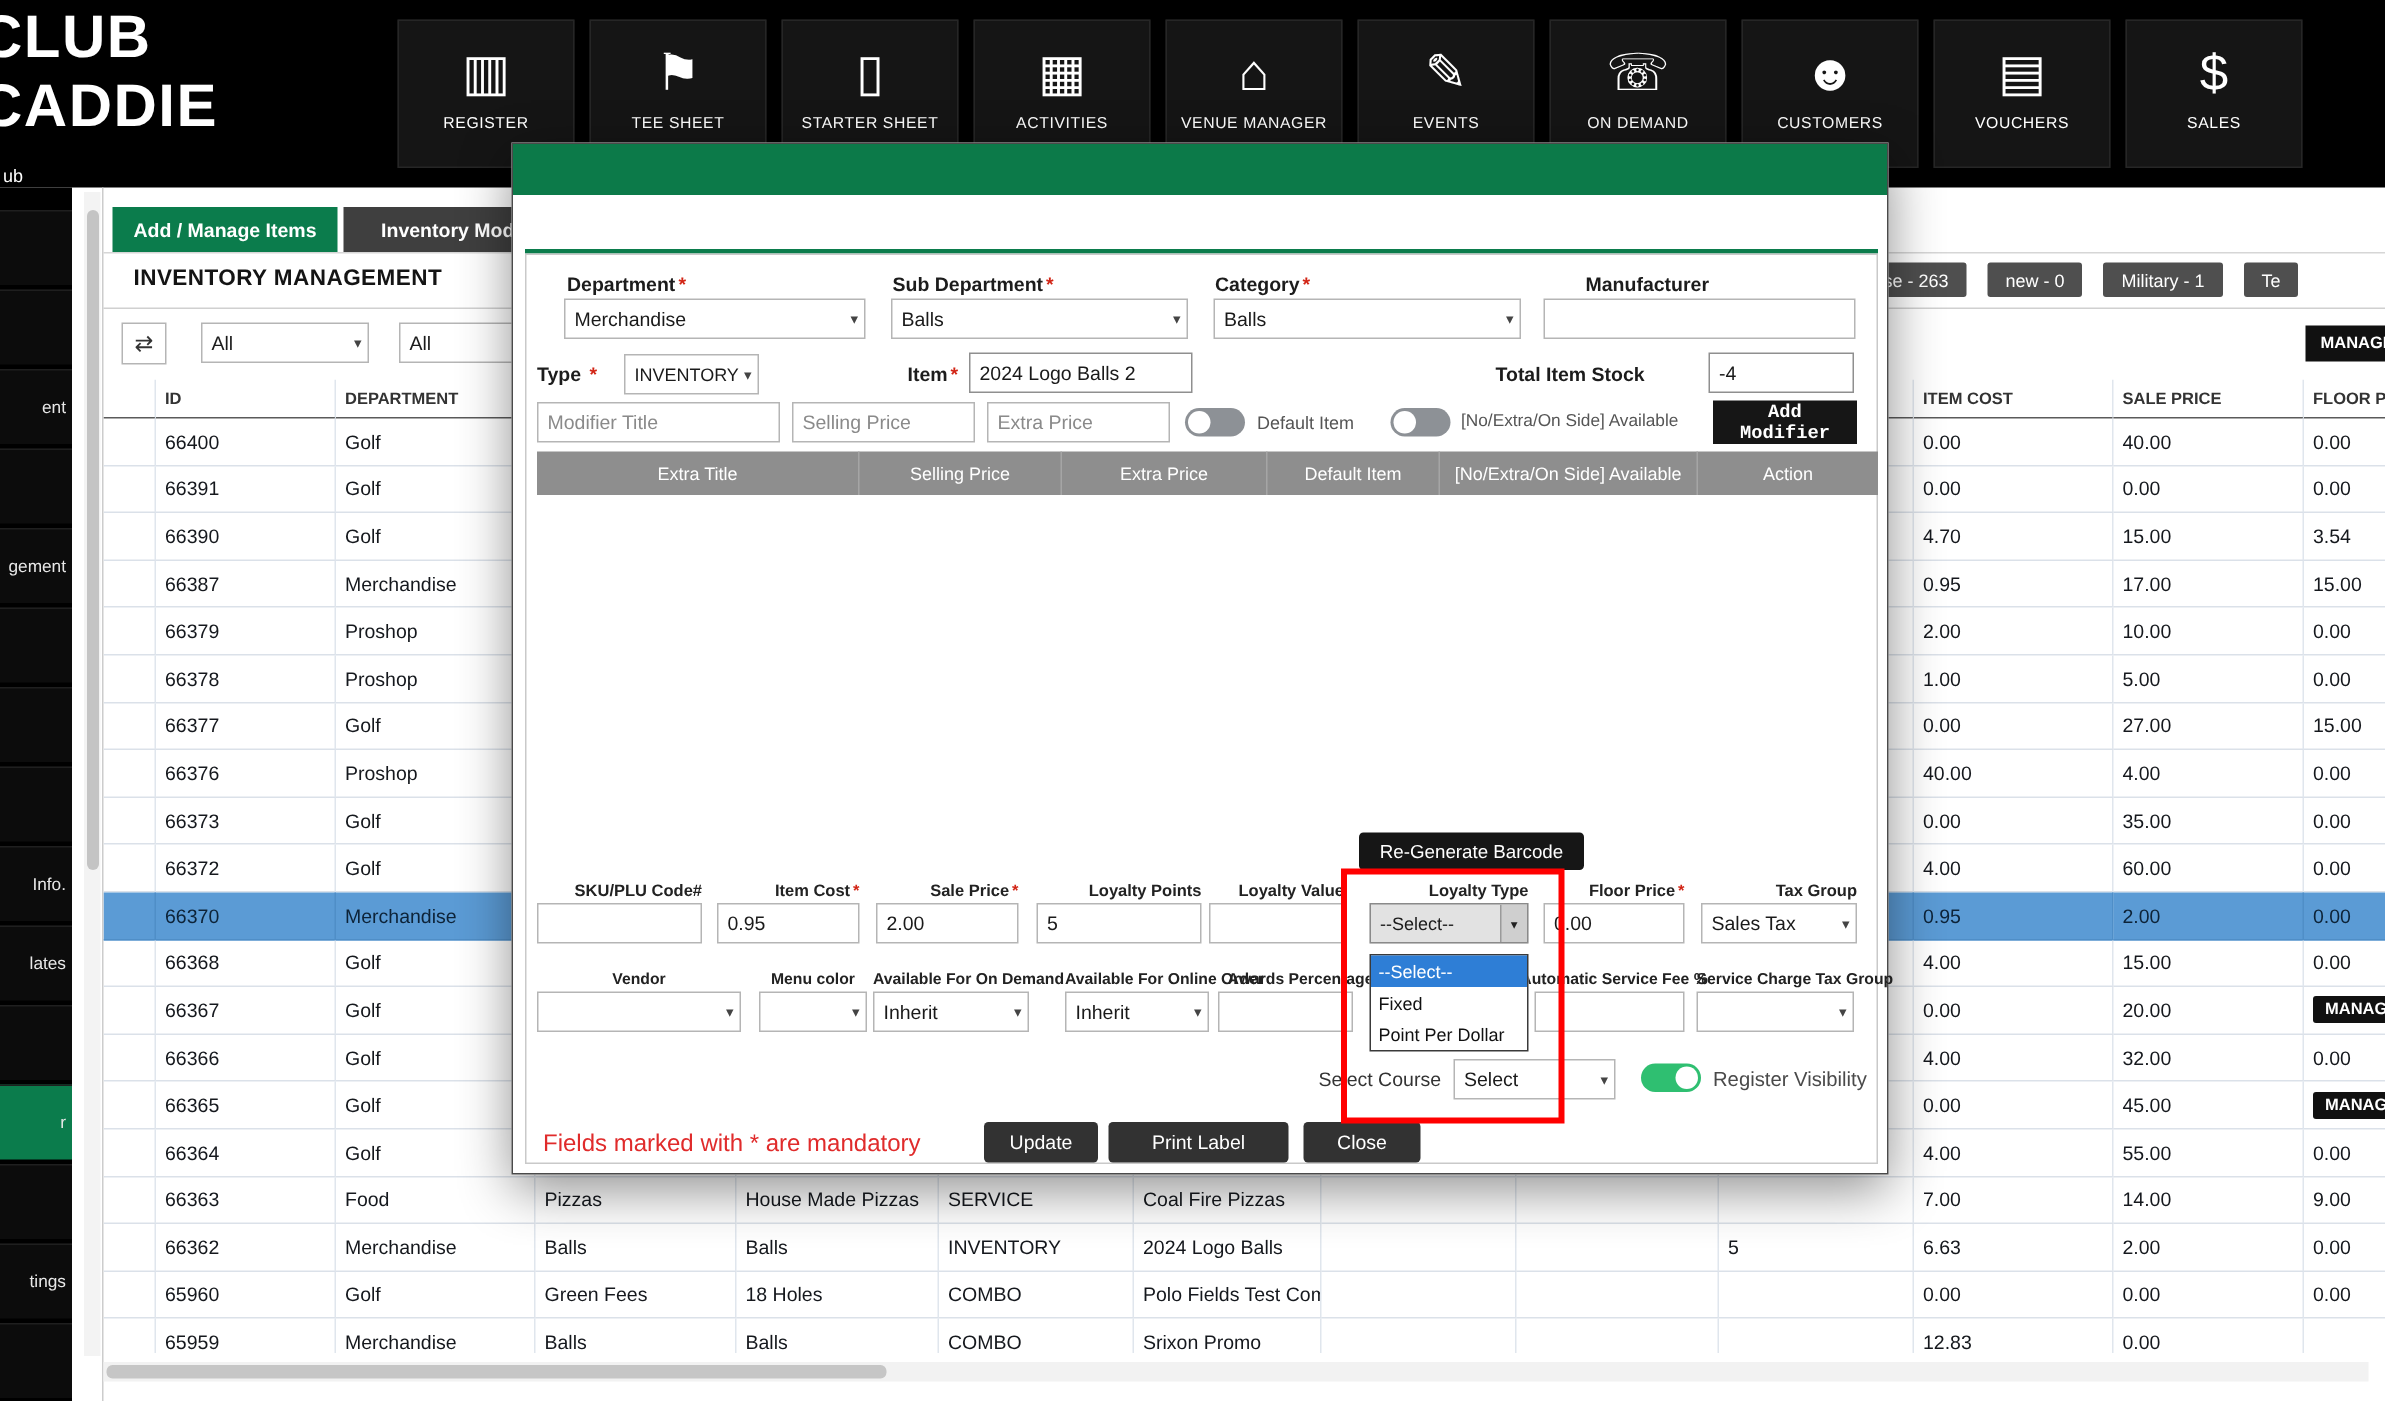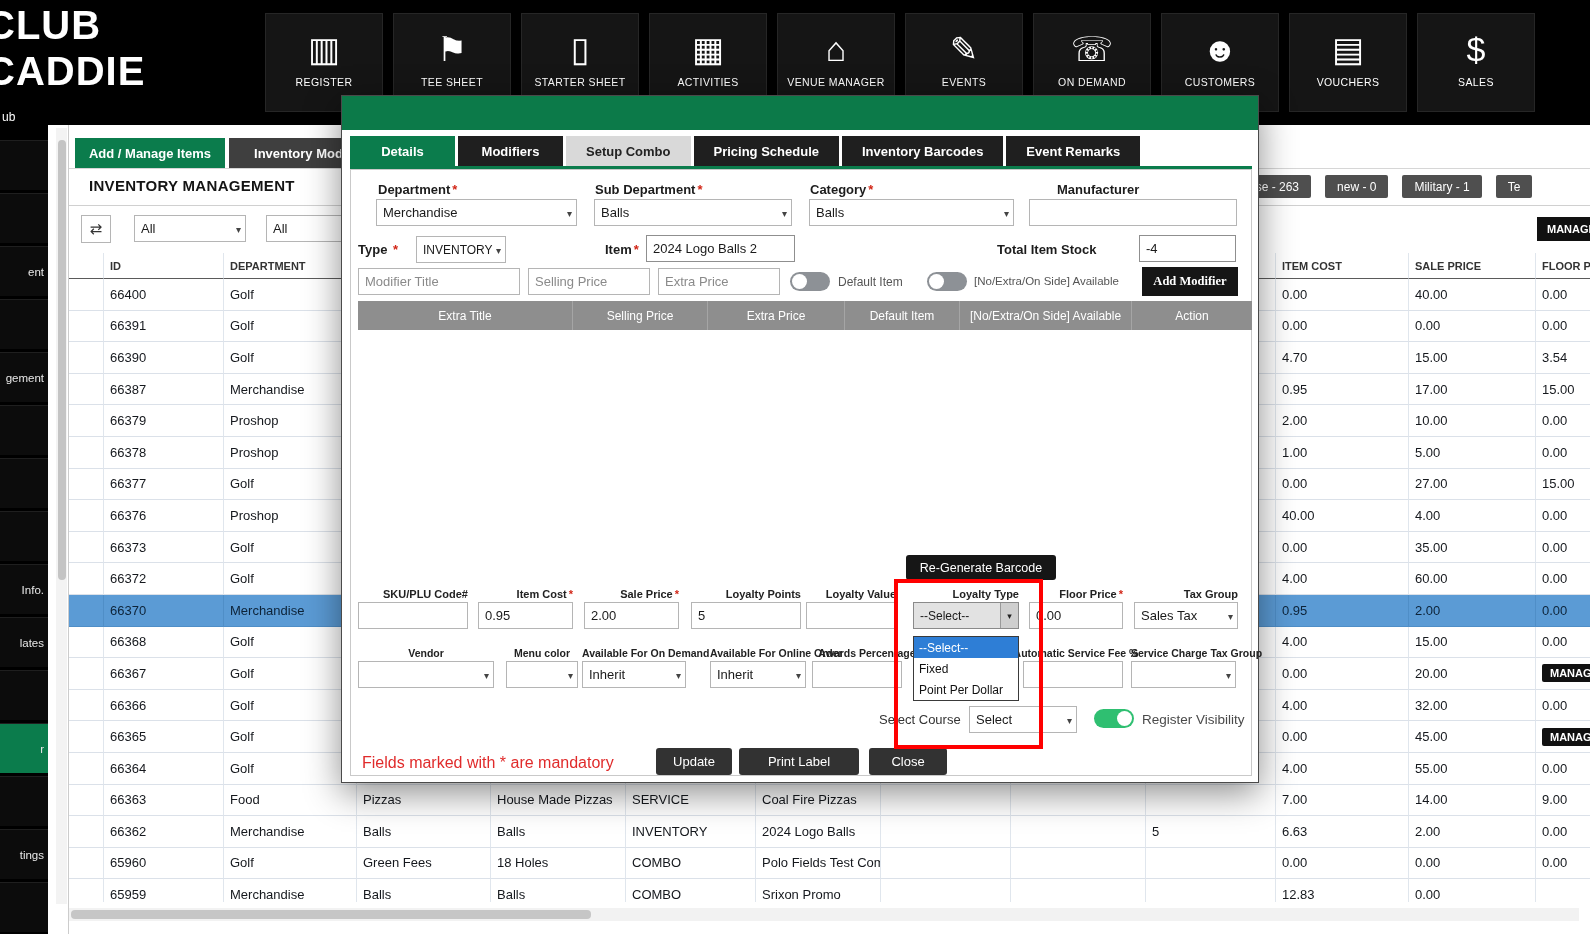--- a/index.html
+++ b/index.html
@@ -74,21 +74,21 @@
   .mtab.active{background:#0b7c4c;color:#fff;}
   .mtab.dark{background:#1f1f1f;color:#fff;}
   .mtab.light{background:#d9d9d9;color:#222;}
   .mtabline{position:absolute;left:8px;top:70px;width:902px;height:3px;background:#0b7c4c;}
   .mpanel{position:absolute;left:8px;top:73px;width:902px;height:607px;border:1px solid #c9c9c9;box-sizing:border-box;}
   .flabel{position:absolute;font-size:13px;font-weight:bold;color:#1c1c1c;white-space:nowrap;}
   .req{color:#d22516;margin-left:2px;}
   .plabel{position:absolute;top:492px;font-size:11px;font-weight:bold;color:#222;text-align:right;white-space:nowrap;overflow:visible;}
   .slabel{position:absolute;top:551px;font-size:10.5px;font-weight:bold;color:#222;text-align:center;white-space:nowrap;}
   .addmod{position:absolute;left:800px;top:171px;width:96px;height:29px;background:#161616;color:#fff;border:none;
-        font-size:12.5px;font-weight:bold;font-family:Liberation Serif, serif;}
+        font-size:12.5px;font-weight:bold;font-family:Liberation Mono, monospace;}
   .mthead{position:absolute;left:16px;top:205px;height:29px;display:flex;background:#8e8e8e;}
   .mthcell{height:29px;display:flex;align-items:center;justify-content:center;color:#fff;font-size:12px;
         border-right:1px solid #a5a5a5;box-sizing:border-box;flex:none;}
   .mthcell:last-child{border-right:none;}
   .toglabel{position:absolute;font-size:12px;color:#555;white-space:nowrap;}
   .bcicon{position:absolute;left:8px;top:6px;width:26px;height:14px;
         background:repeating-linear-gradient(90deg,#333 0 2px,transparent 2px 4px);}
   .tooltip{position:absolute;left:564px;top:459px;width:150px;height:25px;background:#161616;color:#fff;
         font-size:12.5px;display:flex;align-items:center;justify-content:center;border-radius:3px;z-index:50;}
   .ddlist{position:absolute;left:571px;top:540px;width:106px;background:#fff;border:1px solid #3a3a3a;z-index:55;box-sizing:border-box;}
@@ -524,28 +524,20 @@
           </div>
         </div>
     </div>
     <div class="hscroll">
       <div class="hthumb"></div>
     </div>
   </div>
 
   <div class="modal">
     <div class="modal-head"></div>
-    <div class="mtabs">
-        <div class="mtab active">Details</div>
-        <div class="mtab dark">Modifiers</div>
-        <div class="mtab light">Setup Combo</div>
-        <div class="mtab dark">Pricing Schedule</div>
-        <div class="mtab dark">Inventory Barcodes</div>
-        <div class="mtab dark">Event Remarks</div>
-      </div>
     <div class="mtabline"></div>
     <div class="mpanel"></div>
 
     <div class="flabel" style="left:36px;top:86px">
       <span>Department</span><span class="req">*</span></div>
     <div class="flabel" style="left:253px;top:86px">
       <span>Sub Department</span><span class="req">*</span></div>
     <div class="flabel" style="left:468px;top:86px">
       <span>Category</span><span class="req">*</span></div>
     <div class="flabel" style="left:715px;top:86px">Manufacturer</div>

